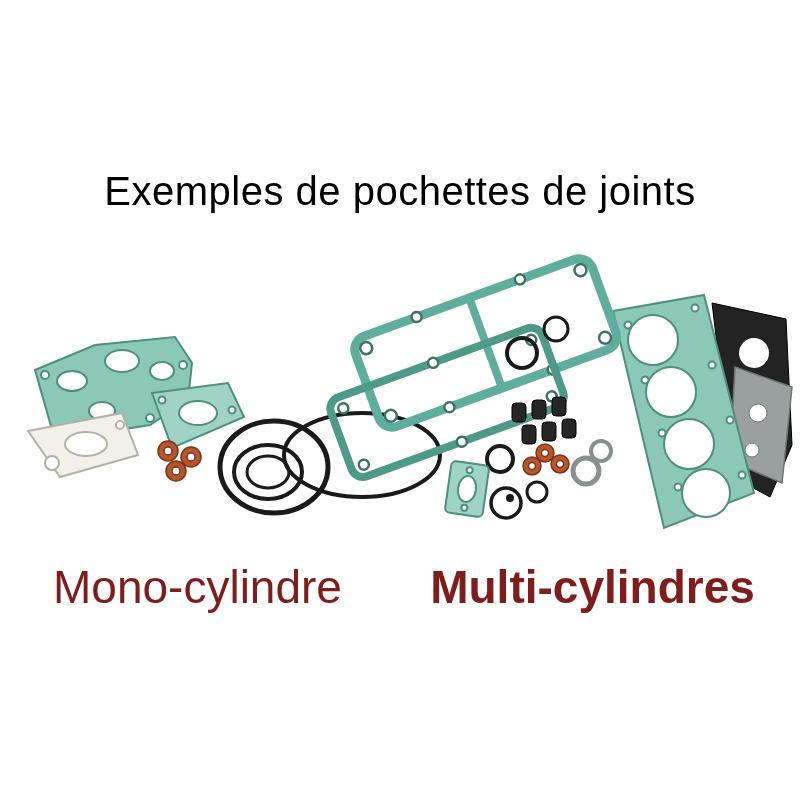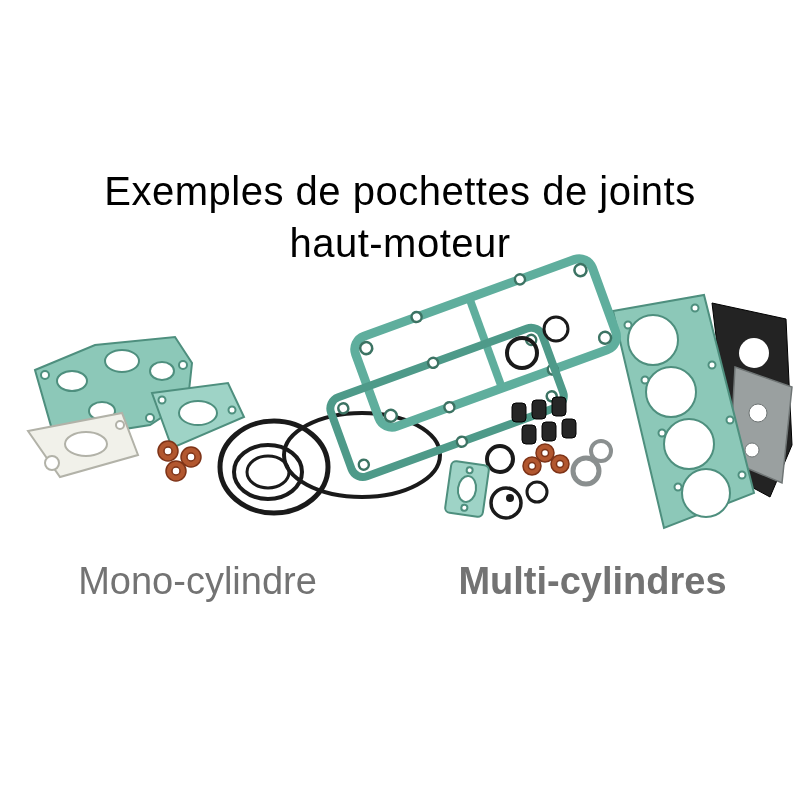--- a/index.html
+++ b/index.html
@@ -25,22 +25,22 @@
     font-size: 40px;
     line-height: 52px;
     font-weight: 400;
     letter-spacing: 0.5px;
   }
   .title span { display: block; }
   .caption {
     position: absolute;
     top: 560px;
     text-align: center;
-    color: #737373;
-    font-size: 38px;
+    color: #7f1d1d;
+    font-size: 46px;
     font-weight: 400;
   }
   .caption-mono  { left: 15px;  width: 365px; }
   .caption-multi { left: 410px; width: 365px; font-weight: bold; }
   .scene {
     position: absolute;
     top: 245px;
     left: 0;
     width: 800px;
     height: 320px;
@@ -59,21 +59,20 @@
   .rubber      { fill: #262626; stroke: #000000; stroke-width: 1; }
   .metalring   { fill: none; stroke: #8a8f8f; }
 </style>
 </head>
 <body>
 
 <div class="page">
 
   <h1 class="title">
     <span>Exemples de pochettes de joints</span>
-    <span>haut-moteur</span>
   </h1>
 
   <svg class="scene" viewBox="0 0 800 320">
 
     <g>
 
       <g>
         <path class="teal" d="M35,125 L95,100 L175,92 L192,118 L188,155 L150,180 L55,195 Z" fill="#8cc8b8"></path>
         <ellipse class="teal-hole" cx="72" cy="136" rx="15" ry="10"></ellipse>
         <ellipse class="teal-hole" cx="122" cy="116" rx="17" ry="11"></ellipse>

